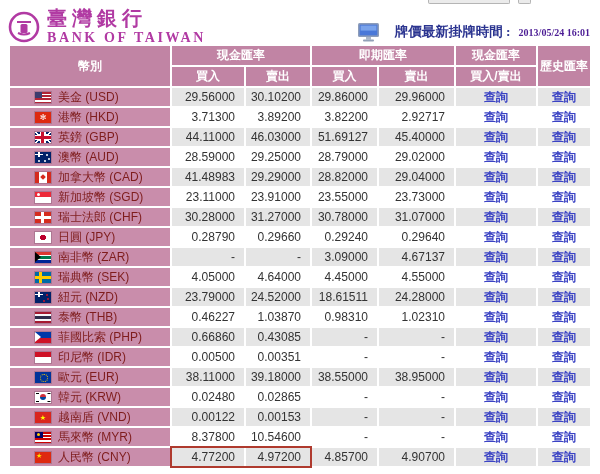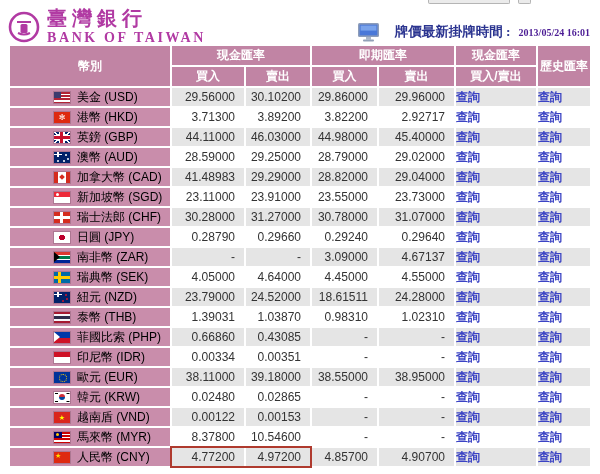--- a/index.html
+++ b/index.html
@@ -26,24 +26,24 @@
   .stamp-label { color:#2b3490; font-size:13.5px; font-weight:bold; }
   .stamp-date  { color:#4c1d95; font-size:10px; font-weight:bold; margin-left:8px; }
 
   
   .tbl-wrap { position:relative; margin:0 8px; }
   table { width:584px; border-collapse:separate; border-spacing:2px; table-layout:fixed; }
   th, td { overflow:hidden; white-space:nowrap; }
   thead th { background:#c184a4; color:#fff; font-size:12px; font-weight:bold;
              height:19px; text-align:center; }
   td { height:18px; font-size:12px; color:#333; }
-  td.cur { background:#c98dab; color:#000000; text-align:left; padding-left:44px; }
+  td.cur { background:#c98dab; color:#7f1d1d; text-align:left; padding-left:25px; }
   td.cur .cur-inner { display:flex; align-items:center; height:18px; }
   td.val { background:#fff; text-align:right; padding-right:9px; }
-  td.lnk { background:#fff; text-align:left; }
+  td.lnk { background:#fff; text-align:center; }
   tr.pink td.val, tr.pink td.lnk { background:#e5e5e5; }
   a.q { color:#3b43c4; font-weight:bold; text-decoration:none; font-size:12px; }
 
   
   .hl-box { position:absolute; left:162px; top:402px; width:142px; height:22px;
             border:2px solid #af3a2e; pointer-events:none; }
 
   
   .flag { width:16px; height:11px; display:inline-block; position:relative; overflow:hidden;
           margin-right:7px; flex:none; box-shadow:0 0 0 1px rgba(120,80,100,.35); }
@@ -233,21 +233,21 @@
   </tr>
         <tr class="pink">
     <td class="cur">
       <span class="cur-inner">
         <span class="flag f-GBP"></span>
         <span class="cur-name">英鎊 (GBP)</span>
       </span>
     </td>
     <td class="val">44.11000</td>
     <td class="val">46.03000</td>
-    <td class="val">44.98000</td>
+    <td class="val">51.69127</td>
     <td class="val">45.40000</td>
     <td class="lnk">
       <a class="q" href="#">查詢</a>
     </td>
     <td class="lnk">
       <a class="q" href="#">查詢</a>
     </td>
   </tr>
         <tr>
     <td class="cur">
@@ -393,21 +393,21 @@
       <a class="q" href="#">查詢</a>
     </td>
   </tr>
         <tr>
     <td class="cur">
       <span class="cur-inner">
         <span class="flag f-THB"></span>
         <span class="cur-name">泰幣 (THB)</span>
       </span>
     </td>
-    <td class="val">1.39031</td>
+    <td class="val">0.46227</td>
     <td class="val">1.03870</td>
     <td class="val">0.98310</td>
     <td class="val">1.02310</td>
     <td class="lnk">
       <a class="q" href="#">查詢</a>
     </td>
     <td class="lnk">
       <a class="q" href="#">查詢</a>
     </td>
   </tr>
@@ -429,21 +429,21 @@
       <a class="q" href="#">查詢</a>
     </td>
   </tr>
         <tr>
     <td class="cur">
       <span class="cur-inner">
         <span class="flag f-IDR"></span>
         <span class="cur-name">印尼幣 (IDR)</span>
       </span>
     </td>
-    <td class="val">0.00334</td>
+    <td class="val">0.00500</td>
     <td class="val">0.00351</td>
     <td class="val">-</td>
     <td class="val">-</td>
     <td class="lnk">
       <a class="q" href="#">查詢</a>
     </td>
     <td class="lnk">
       <a class="q" href="#">查詢</a>
     </td>
   </tr>

